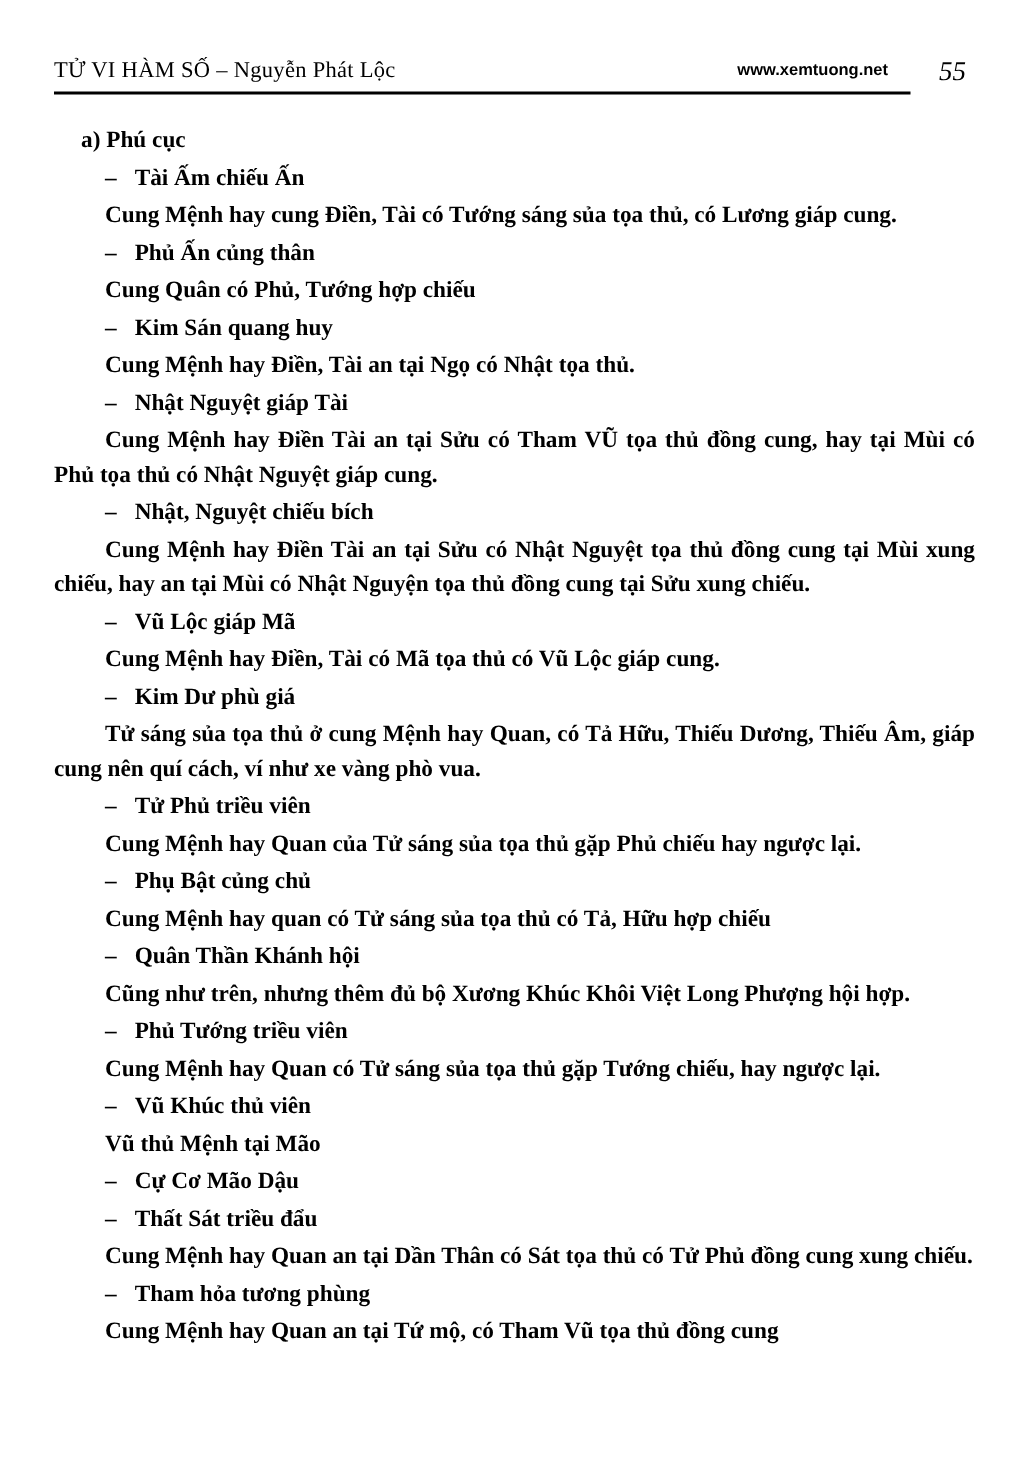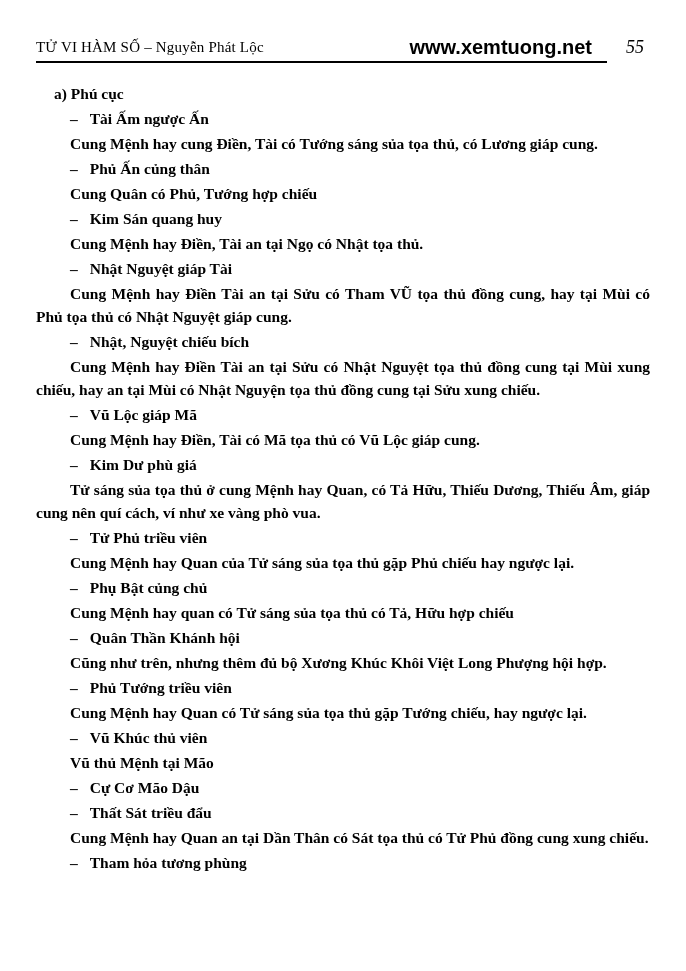--- a/index.html
+++ b/index.html
@@ -28,21 +28,21 @@
   }
   .book-title {
     flex: 1;
     font-size: 15px;
     letter-spacing: 0.2px;
     white-space: nowrap;
   }
   .website {
     font-family: "Liberation Sans", sans-serif;
     font-weight: bold;
-    font-size: 20px;
+    font-size: 11px;
     white-space: nowrap;
   }
   .page-number {
     width: 58px;
     text-align: right;
     padding-right: 6px;
     box-sizing: border-box;
     font-style: italic;
     font-size: 18px;
   }
@@ -85,21 +85,21 @@
   <div class="header">
     <span class="book-title">TỬ VI HÀM SỐ – Nguyễn Phát Lộc</span>
     <span class="website">www.xemtuong.net</span>
     <span class="page-number">55</span>
   </div>
   <div class="header-rule"></div>
   <div class="content">
       <div class="block section">a) Phú cục</div>
       <div class="block heading">
         <span class="dash">–</span>
-        <span>Tài Ấm ngược Ấn</span>
+        <span>Tài Ấm chiếu Ấn</span>
       </div>
       <div class="block para">Cung Mệnh hay cung Điền, Tài có Tướng sáng sủa tọa thủ, có Lương giáp cung.</div>
       <div class="block heading">
         <span class="dash">–</span>
         <span>Phủ Ấn củng thân</span>
       </div>
       <div class="block para">Cung Quân có Phủ, Tướng hợp chiếu</div>
       <div class="block heading">
         <span class="dash">–</span>
         <span>Kim Sán quang huy</span>
@@ -156,14 +156,15 @@
       </div>
       <div class="block heading">
         <span class="dash">–</span>
         <span>Thất Sát triều đẩu</span>
       </div>
       <div class="block para">Cung Mệnh hay Quan an tại Dần Thân có Sát tọa thủ có Tử Phủ đồng cung xung chiếu.</div>
       <div class="block heading">
         <span class="dash">–</span>
         <span>Tham hỏa tương phùng</span>
       </div>
+      <div class="block para">Cung Mệnh hay Quan an tại Tứ mộ, có Tham Vũ tọa thủ đồng cung</div>
     </div>
 </div>
 
 </body></html>

